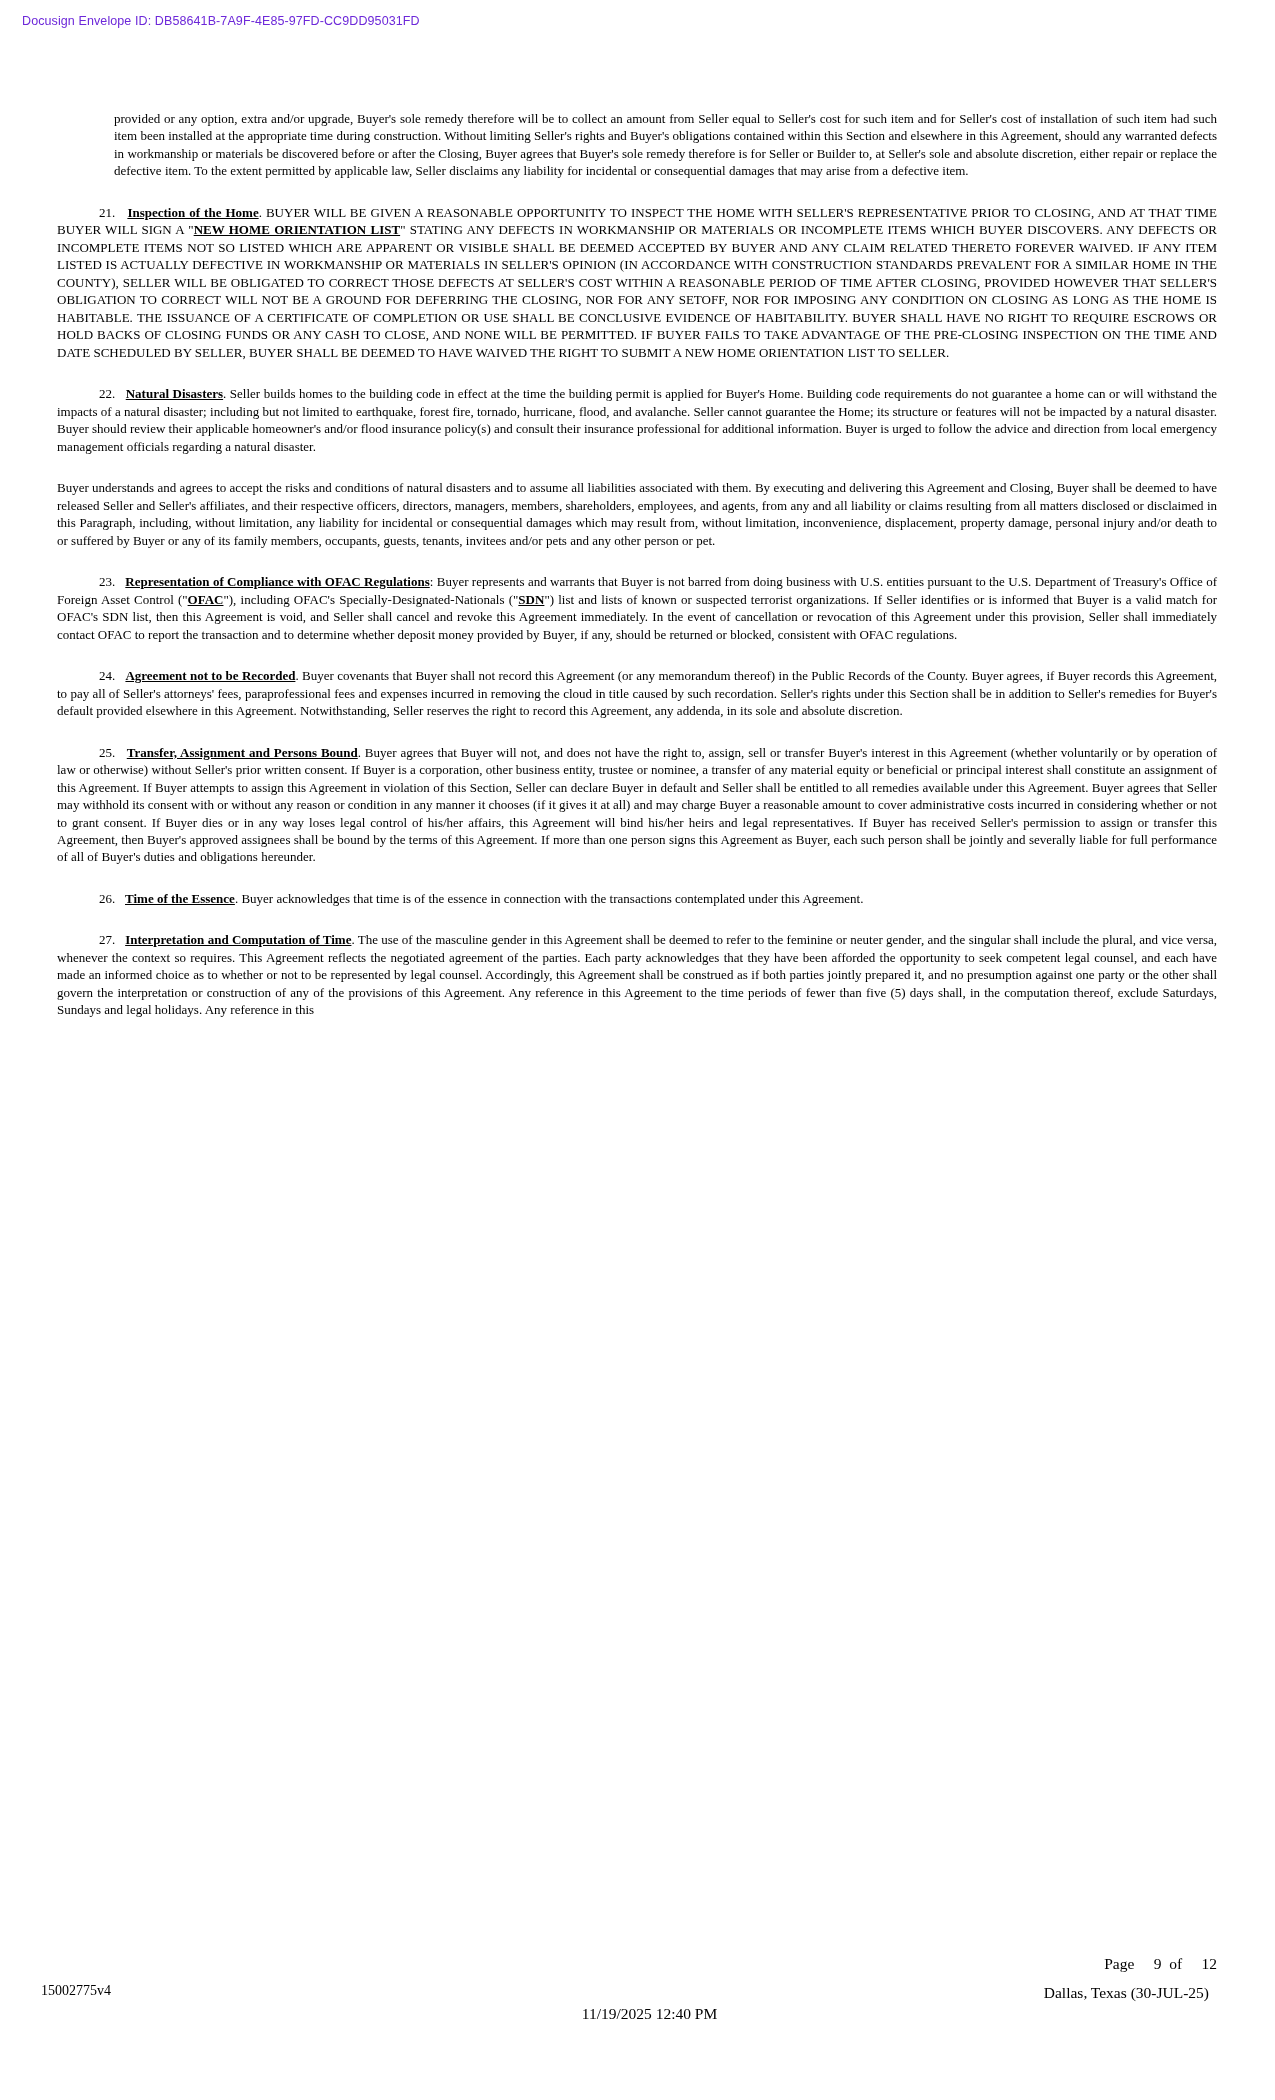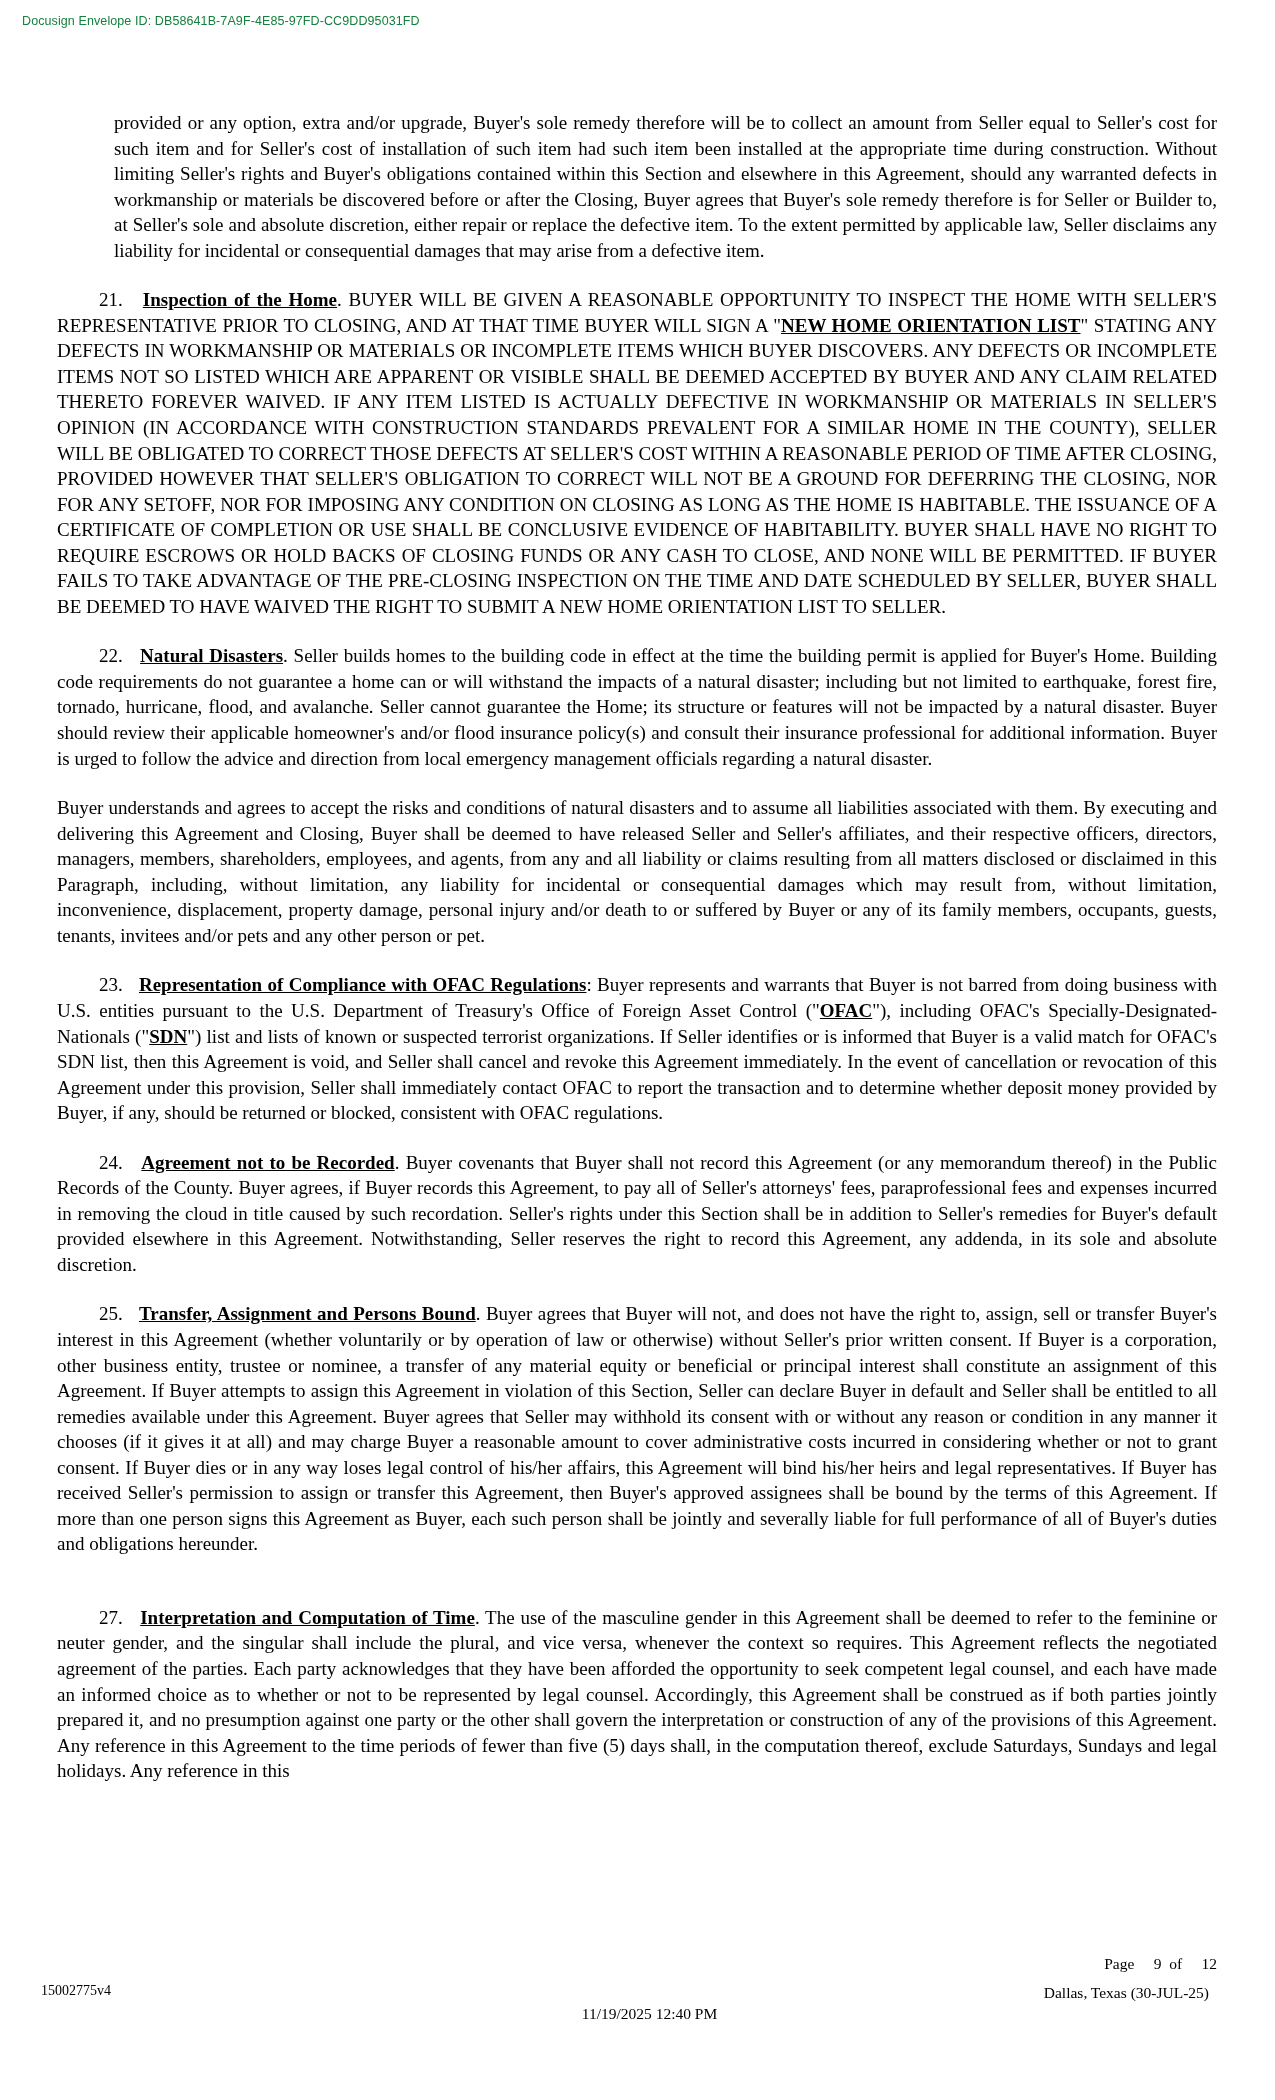--- a/index.html
+++ b/index.html
@@ -21,32 +21,32 @@
     height: 2100px;
     box-sizing: border-box;
   }
   .envelope-id {
     position: absolute;
     top: 14px;
     left: 22px;
     font-family: "Liberation Sans", sans-serif;
     font-size: 12.5px;
     letter-spacing: 0.1px;
-    color: #15803d;
+    color: #6d28d9;
     white-space: nowrap;
   }
   .content {
     position: absolute;
     left: 57px;
     top: 110px;
     width: 1160px;
   }
   p {
     margin: 0 0 0 0;
-    font-size: 19px;
+    font-size: 13px;
     line-height: 1.345;
     text-align: justify;
     text-justify: inter-word;
   }
   .indent {
     margin-left: 57px;
     width: 1103px;
   }
   .gap {
     height: 24px;
@@ -131,20 +131,21 @@
     <div class="gap"></div>
 
     <p><span class="num">24.</span>&nbsp;&nbsp;&nbsp;<span class="bu">Agreement not to be Recorded</span><span>.  Buyer covenants that Buyer shall not record this Agreement (or any memorandum thereof) in the Public Records of the County.  Buyer agrees, if Buyer records this Agreement, to pay all of Seller's attorneys' fees, paraprofessional fees and expenses incurred in removing the cloud in title caused by such recordation. Seller's rights under this Section shall be in addition to Seller's remedies for Buyer's default provided elsewhere in this Agreement.  Notwithstanding, Seller reserves the right to record this Agreement, any addenda, in its sole and absolute discretion.</span></p>
 
     <div class="gap"></div>
 
     <p><span class="num">25.</span>&nbsp;&nbsp;&nbsp;<span class="bu">Transfer, Assignment and Persons Bound</span><span>.  Buyer agrees that Buyer will not, and does not have the right to, assign, sell or transfer Buyer's interest in this Agreement (whether voluntarily or by operation of law or otherwise) without Seller's prior written consent. If Buyer is a corporation, other business entity, trustee or nominee, a transfer of any material equity or beneficial or principal interest shall constitute an assignment of this Agreement. If Buyer attempts to assign this Agreement in violation of this Section, Seller can declare Buyer in default and Seller shall be entitled to all remedies available under this Agreement. Buyer agrees that Seller may withhold its consent with or without any reason or condition in any manner it chooses (if it gives it at all) and may charge Buyer a reasonable amount to cover administrative costs incurred in considering whether or not to grant consent. If Buyer dies or in any way loses legal control of his/her affairs, this Agreement will bind his/her heirs and legal representatives. If Buyer has received Seller's permission to assign or transfer this Agreement, then Buyer's approved assignees shall be bound by the terms of this Agreement. If more than one person signs this Agreement as Buyer, each such person shall be jointly and severally liable for full performance of all of Buyer's duties and obligations hereunder.</span></p>
 
     <div class="gap"></div>
 
+    <p><span class="num">26.</span>&nbsp;&nbsp;&nbsp;<span class="bu">Time of the Essence</span><span>.  Buyer acknowledges that time is of the essence in connection with the transactions contemplated under this Agreement.</span></p>
 
     <div class="gap"></div>
 
     <p><span class="num">27.</span>&nbsp;&nbsp;&nbsp;<span class="bu">Interpretation and Computation of Time</span><span>.  The use of the masculine gender in this Agreement shall be deemed to refer to the feminine or neuter gender, and the singular shall include the plural, and vice versa, whenever the context so requires. This Agreement reflects the negotiated agreement of the parties.  Each party acknowledges that they have been afforded the opportunity to seek competent legal counsel, and each have made an informed choice as to whether or not to be represented by legal counsel. Accordingly, this Agreement shall be construed as if both parties jointly prepared it, and no presumption against one party or the other shall govern the interpretation or construction of any of the provisions of this Agreement. Any reference in this Agreement to the time periods of fewer than five (5) days shall, in the computation thereof, exclude Saturdays, Sundays and legal holidays. Any reference in this</span></p>
 
   </div>
 
   <div class="footer">
     <div class="footer-left">15002775v4</div>
     <div class="footer-center">11/19/2025 12:40 PM</div>

